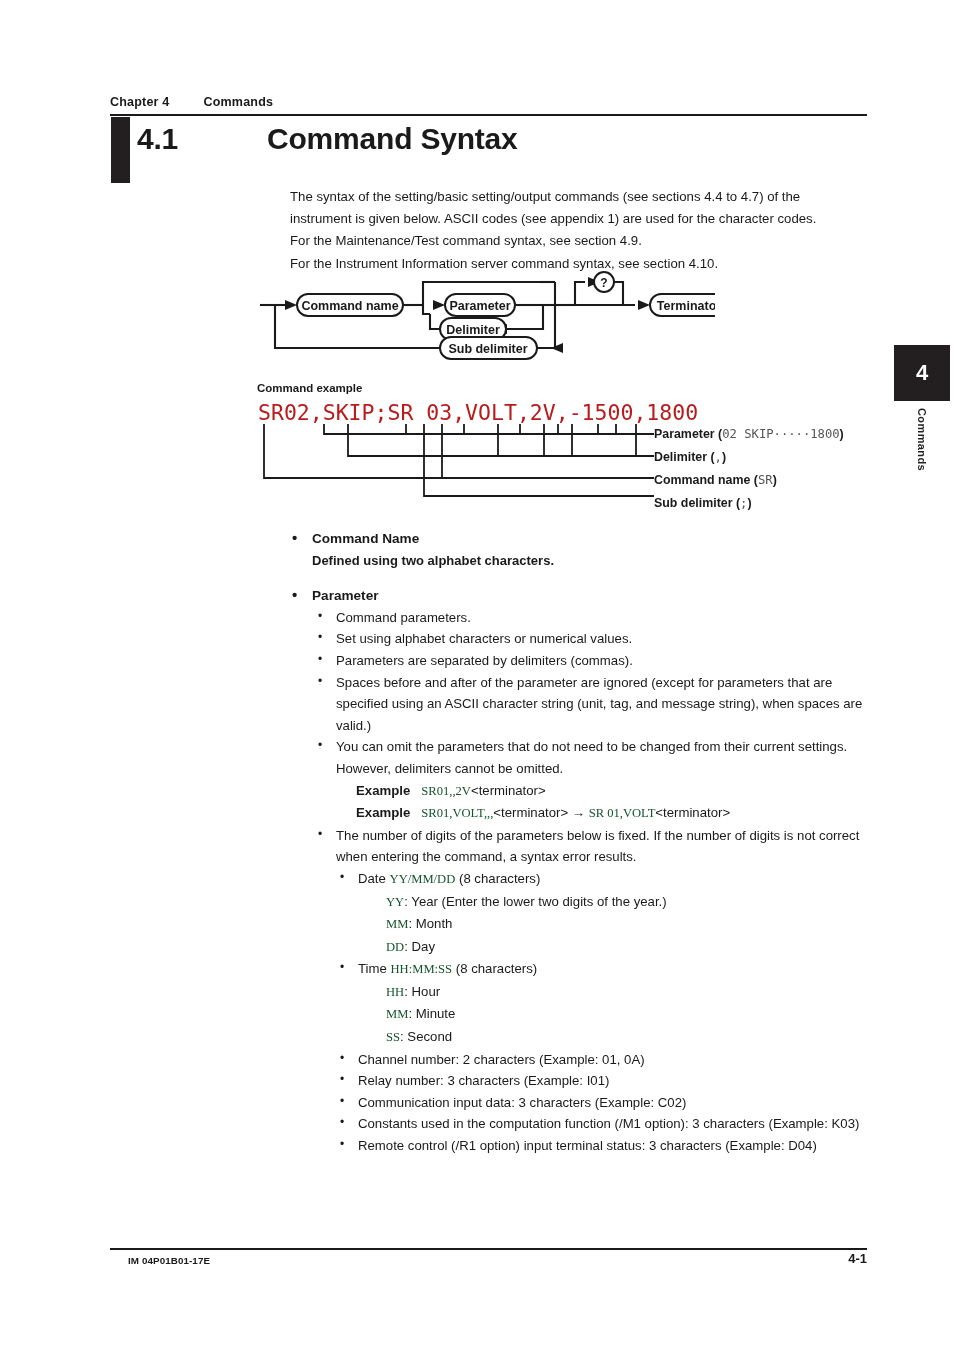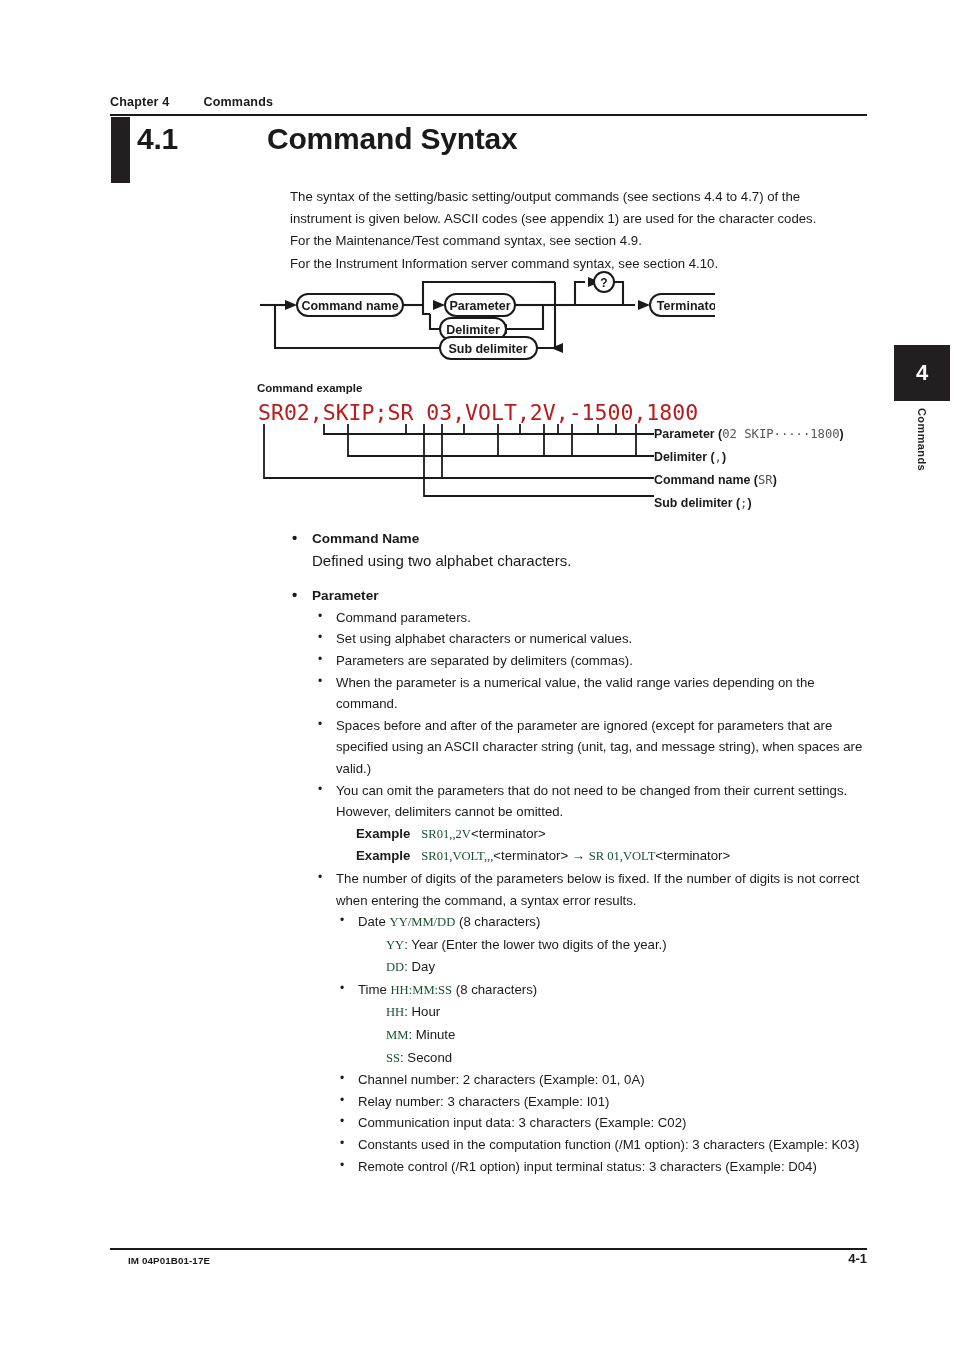--- a/index.html
+++ b/index.html
@@ -144,22 +144,22 @@
     font-size: 13.6px;
     margin-top: 0;
   }
   .b1::before {
     content: "\2022";
     position: absolute; left: 2px; top: -1px;
     font-size: 15px;
   }
   .b1-sub {
     padding-left: 22px;
-    font-weight: normal;
-    font-size: 15px;
+    font-weight: bold;
+    font-size: 13px;
   }
   .b2 {
     position: relative;
     padding-left: 46px;
     margin-top: 0;
   }
   .b2::before {
     content: "\2022";
     position: absolute; left: 28px; top: -1px;
     font-size: 12px;
@@ -343,40 +343,42 @@
     <div class="b1">Command Name</div>
     <div class="b1-sub">Defined using two alphabet characters.</div>
 
     <div class="gap-sm"></div>
 
     <div class="b1">Parameter</div>
 
     <div class="b2">Command parameters.</div>
     <div class="b2">Set using alphabet characters or numerical values.</div>
     <div class="b2">Parameters are separated by delimiters (commas).</div>
-    <div class="b2">When the parameter is a numerical value, the valid range varies depending on the command.</div>
     <div class="b2">Spaces before and after of the parameter are ignored (except for parameters that are specified using an ASCII character string (unit, tag, and message string), when spaces are valid.)</div>
 
     <div class="b2">You can omit the parameters that do not need to be changed from their current settings. However, delimiters cannot be omitted.</div>
     <div class="ex-line">
       <span class="ex-label">Example</span><span class="mono">SR01,,2V</span><span>&lt;terminator&gt;</span>
     </div>
     <div class="ex-line">
       <span class="ex-label">Example</span><span class="mono">SR01,VOLT,,,</span><span>&lt;terminator&gt;</span><span> → </span><span class="mono">SR 01,VOLT</span><span>&lt;terminator&gt;</span>
     </div>
 
     <div class="b2">The number of digits of the parameters below is fixed. If the number of digits is not correct when entering the command, a syntax error results.</div>
 
     <div class="b3">
       <span>Date</span>
       <span class="mono">YY/MM/DD</span>
       <span>(8 characters)</span>
     </div>
     <div class="def-line">
       <span class="mono">YY</span><span>: Year (Enter the lower two digits of the year.)</span>
+    </div>
+    <div class="def-line">
+      <span class="mono">MM</span><span>: Month</span>
     </div>
     <div class="def-line">
       <span class="mono">DD</span><span>: Day</span>
     </div>
 
     <div class="b3">
       <span>Time</span>
       <span class="mono">HH:MM:SS</span>
       <span>(8 characters)</span>
     </div>

